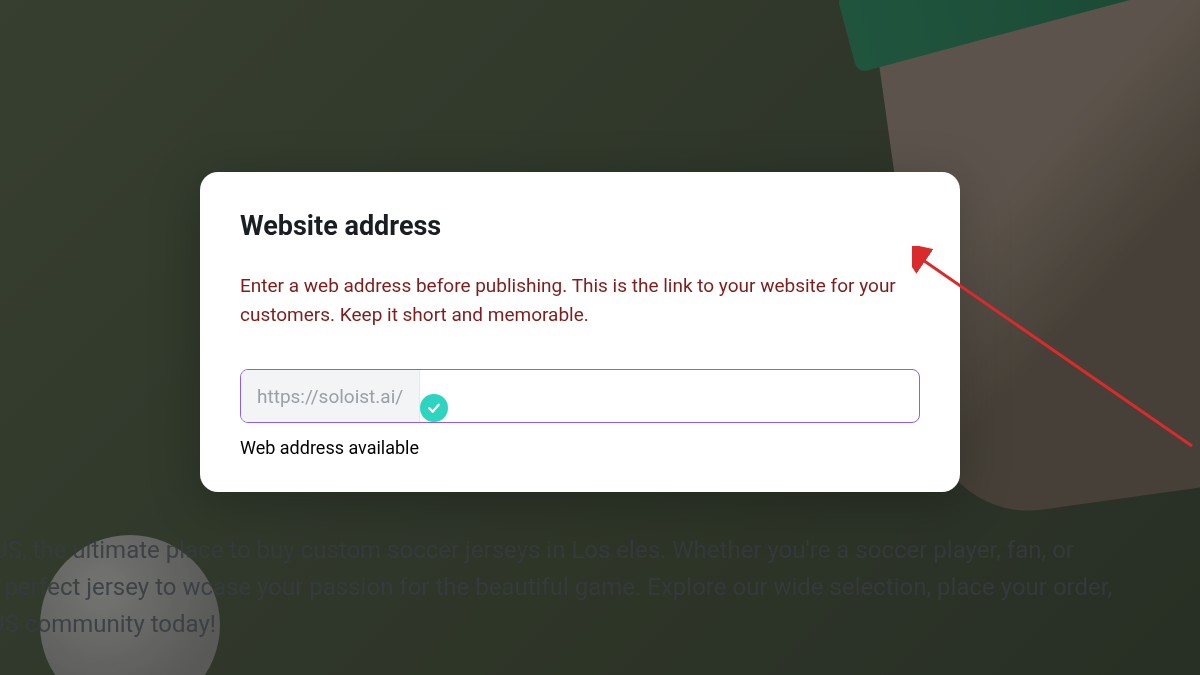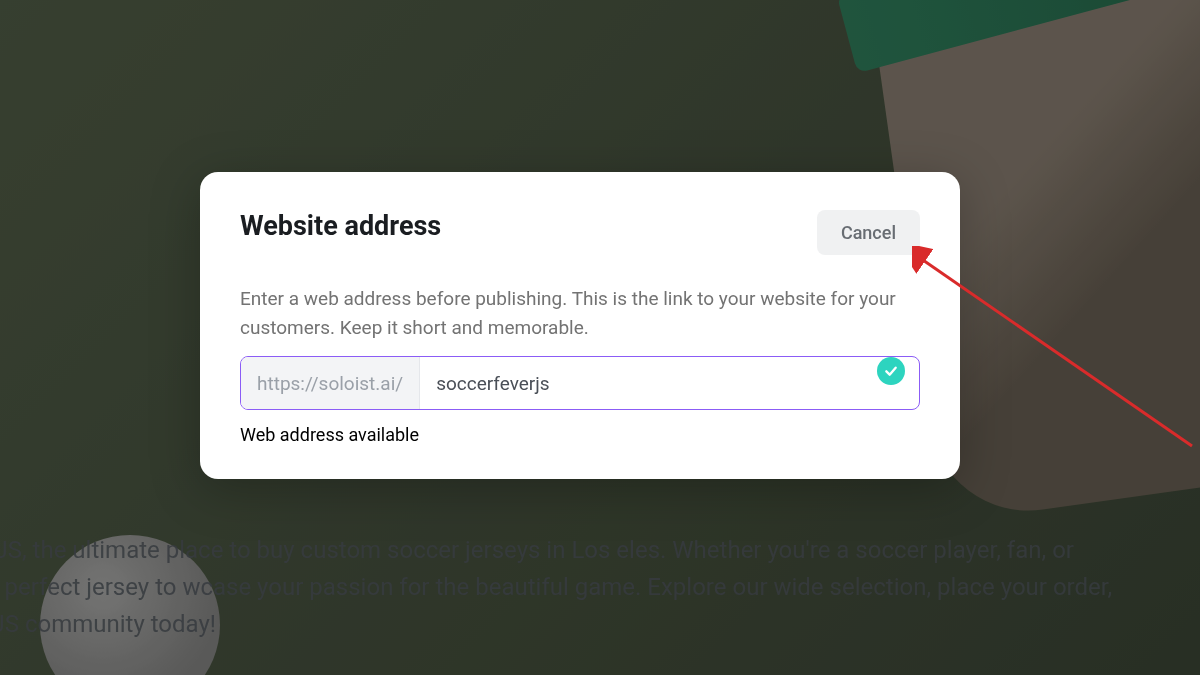--- a/index.html
+++ b/index.html
@@ -102,21 +102,21 @@
       left: 200px;
       top: 172px;
       width: 760px;
       background: #fff;
       border-radius: 18px;
       padding: 38px 40px 34px 40px;
       box-shadow: 0 10px 50px rgba(0,0,0,0.25);
     }
     .dialog-header {
       display: flex;
-      align-items: flex-start;
+      align-items: flex-end;
       justify-content: space-between;
       margin-bottom: 30px;
     }
     .dialog-title {
       font-size: 27px;
       font-weight: 700;
       color: #1a1d21;
     }
     .dialog-actions {
       display: flex;
@@ -136,26 +136,26 @@
       color: #686d73;
     }
     .btn-publish {
       background: #7c3aed;
       color: #fff;
       font-weight: 600;
     }
     .dialog-desc {
       font-size: 19px;
       line-height: 1.5;
-      color: #737373;
-      margin-bottom: 14px;
+      color: #7f1d1d;
+      margin-bottom: 40px;
     }
     .url-field {
       display: flex;
-      align-items: flex-start;
+      align-items: flex-end;
       border: 1.5px solid #8b5cf6;
       border-radius: 8px;
       overflow: hidden;
       height: 54px;
     }
     .url-prefix {
       background: #f3f4f6;
       color: #9aa0a8;
       font-size: 19px;
       padding: 0 16px;
@@ -219,28 +219,26 @@
   <div class="bg-heading">t Your So</div>
   <div class="bg-para">ome to Soccer Fever JS, the ultimate place to buy custom soccer jerseys in Los eles. Whether you're a soccer player, fan, or collector, we have the perfect jersey to wcase your passion for the beautiful game. Explore our wide selection, place your order, and he Soccer Fever JS community today!</div>
 </div>
 
 <div class="overlay"></div>
 
 <div class="dialog">
   <div class="dialog-header">
     <div class="dialog-title">Website address</div>
     <div class="dialog-actions">
-      <button class="btn btn-cancel">Cancel</button>
     </div>
   </div>
   <div class="dialog-desc">Enter a web address before publishing. This is the link to your website for your customers. Keep it short and memorable.</div>
 
   <div class="url-field">
     <div class="url-prefix">https://soloist.ai/</div>
-    <input class="url-input" type="text" value="soccerfeverjs" style="">
     <div class="url-check">
       <svg viewBox="0 0 24 24" fill="none" stroke="#fff" stroke-width="3.5" stroke-linecap="round" stroke-linejoin="round">
         <polyline points="5 12.5 10 17.5 19 7"></polyline>
       </svg>
     </div>
   </div>
 
   <div class="availability">Web address available</div>
 </div>
 

